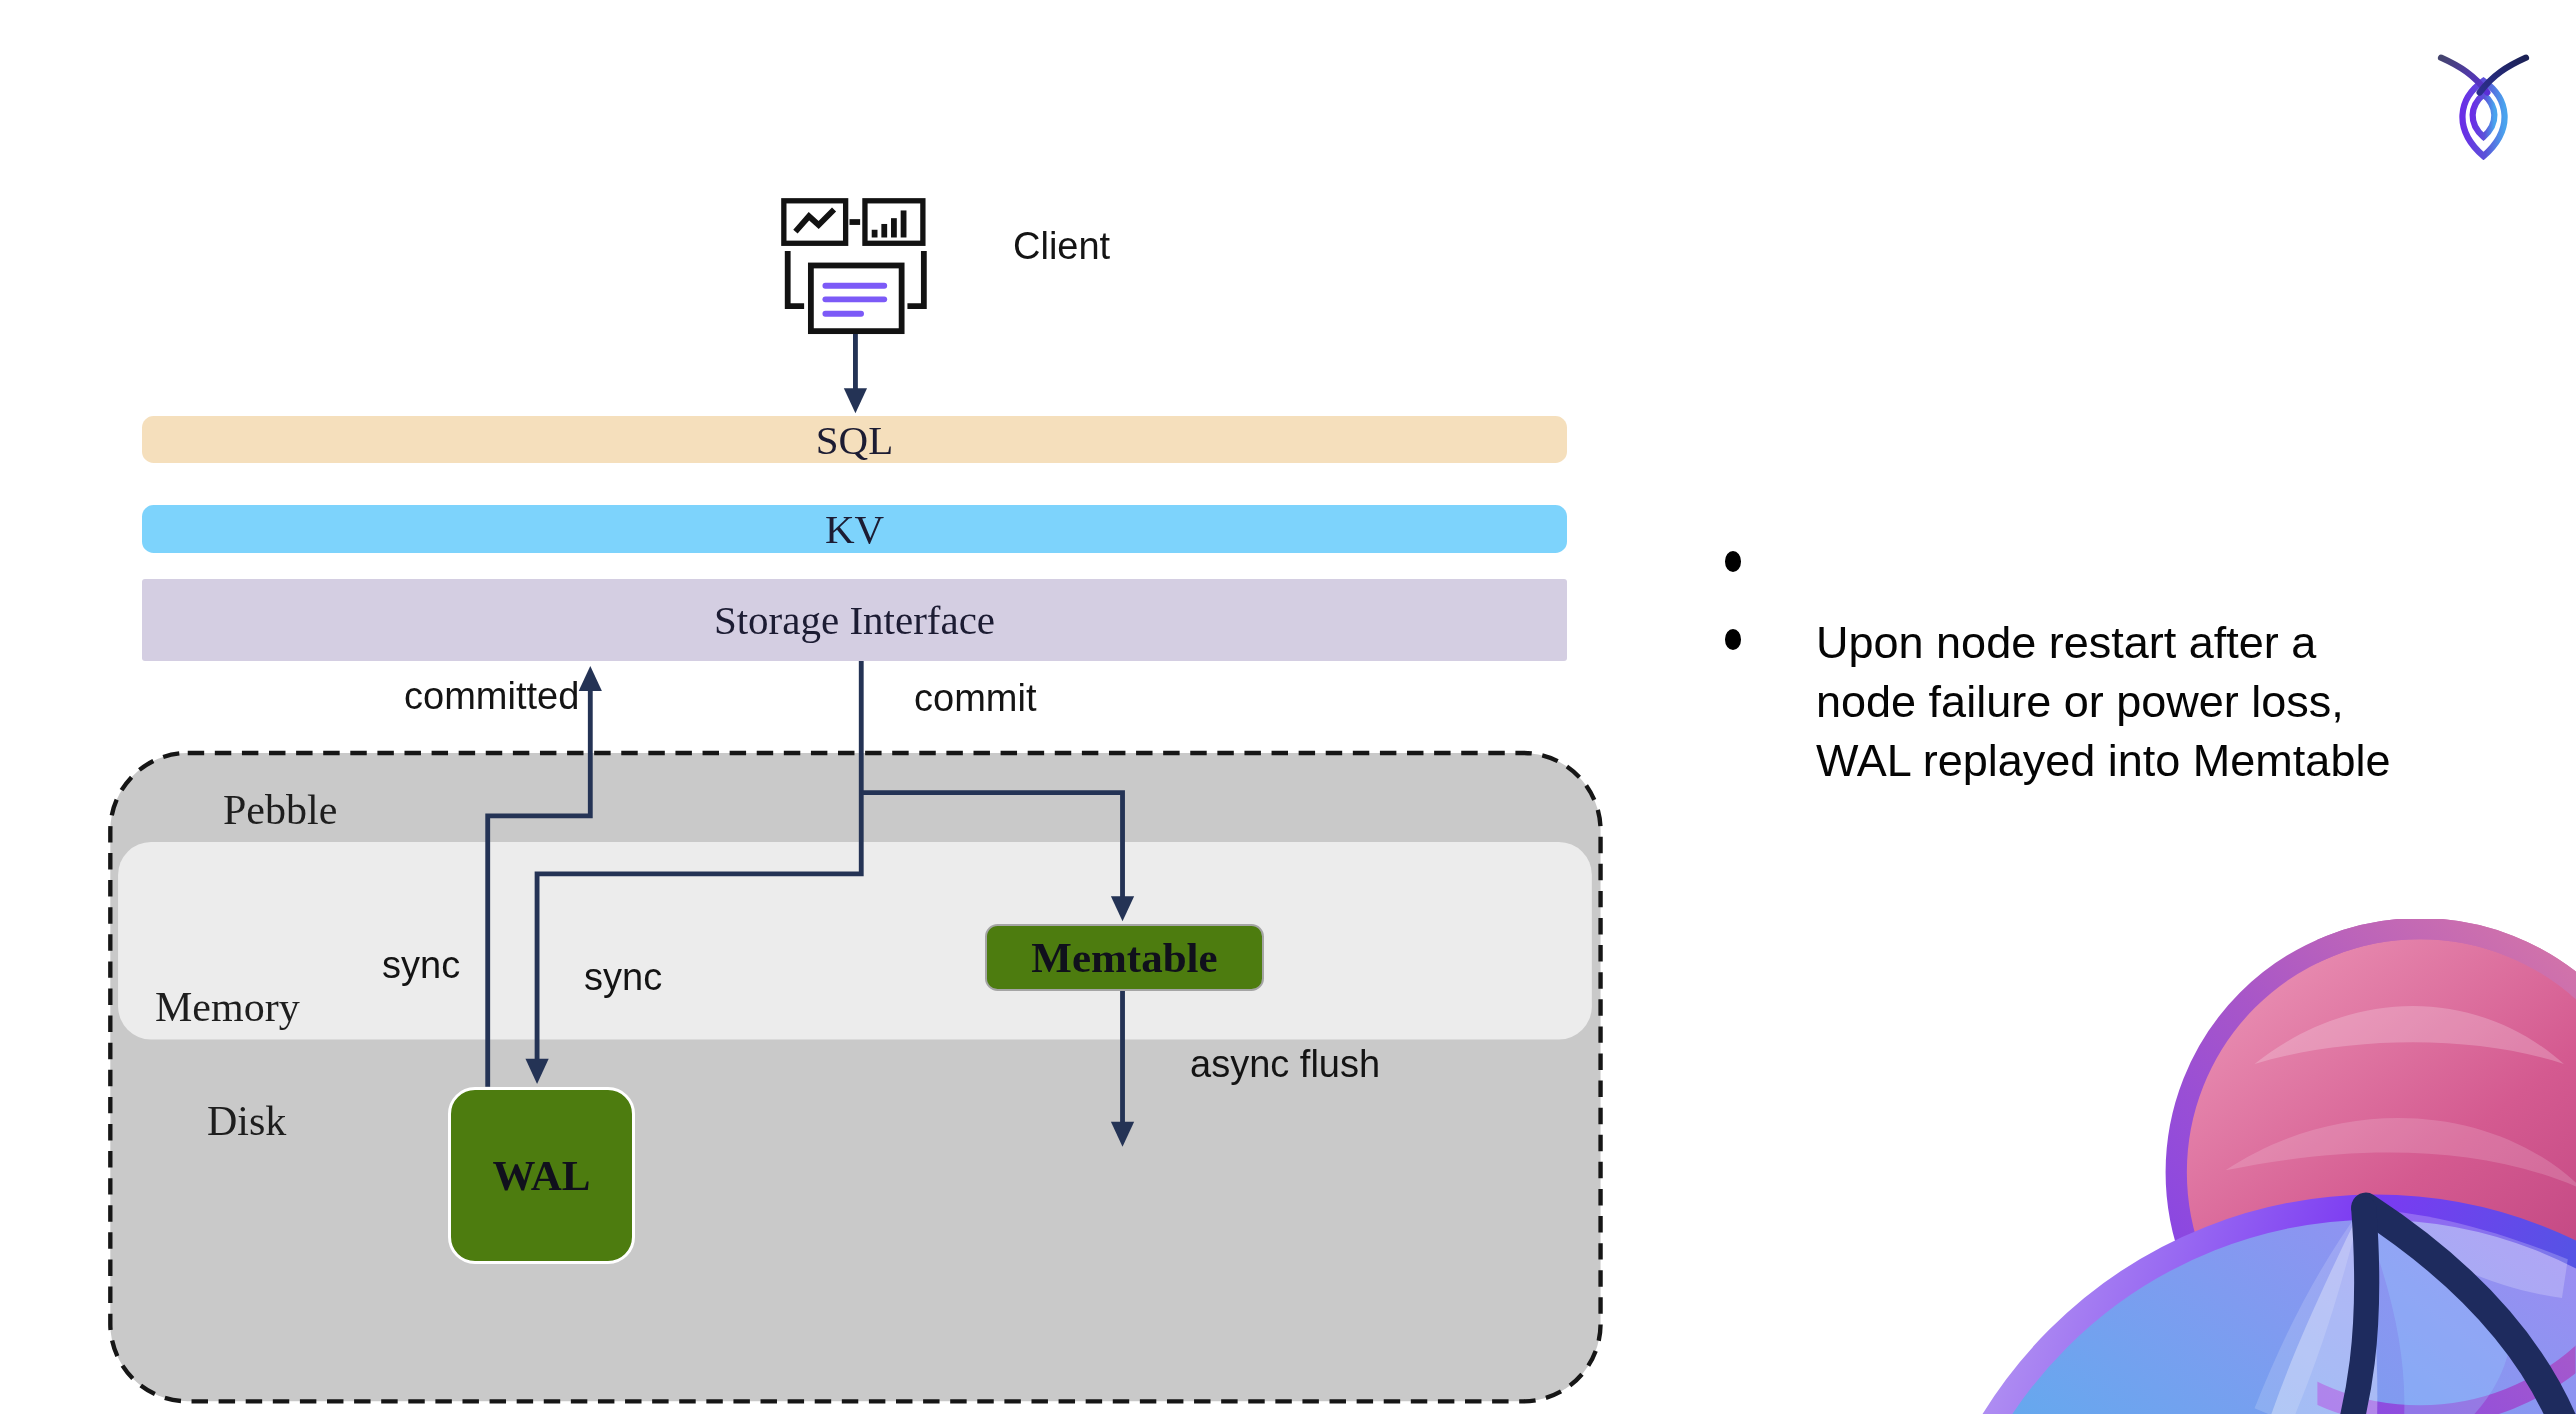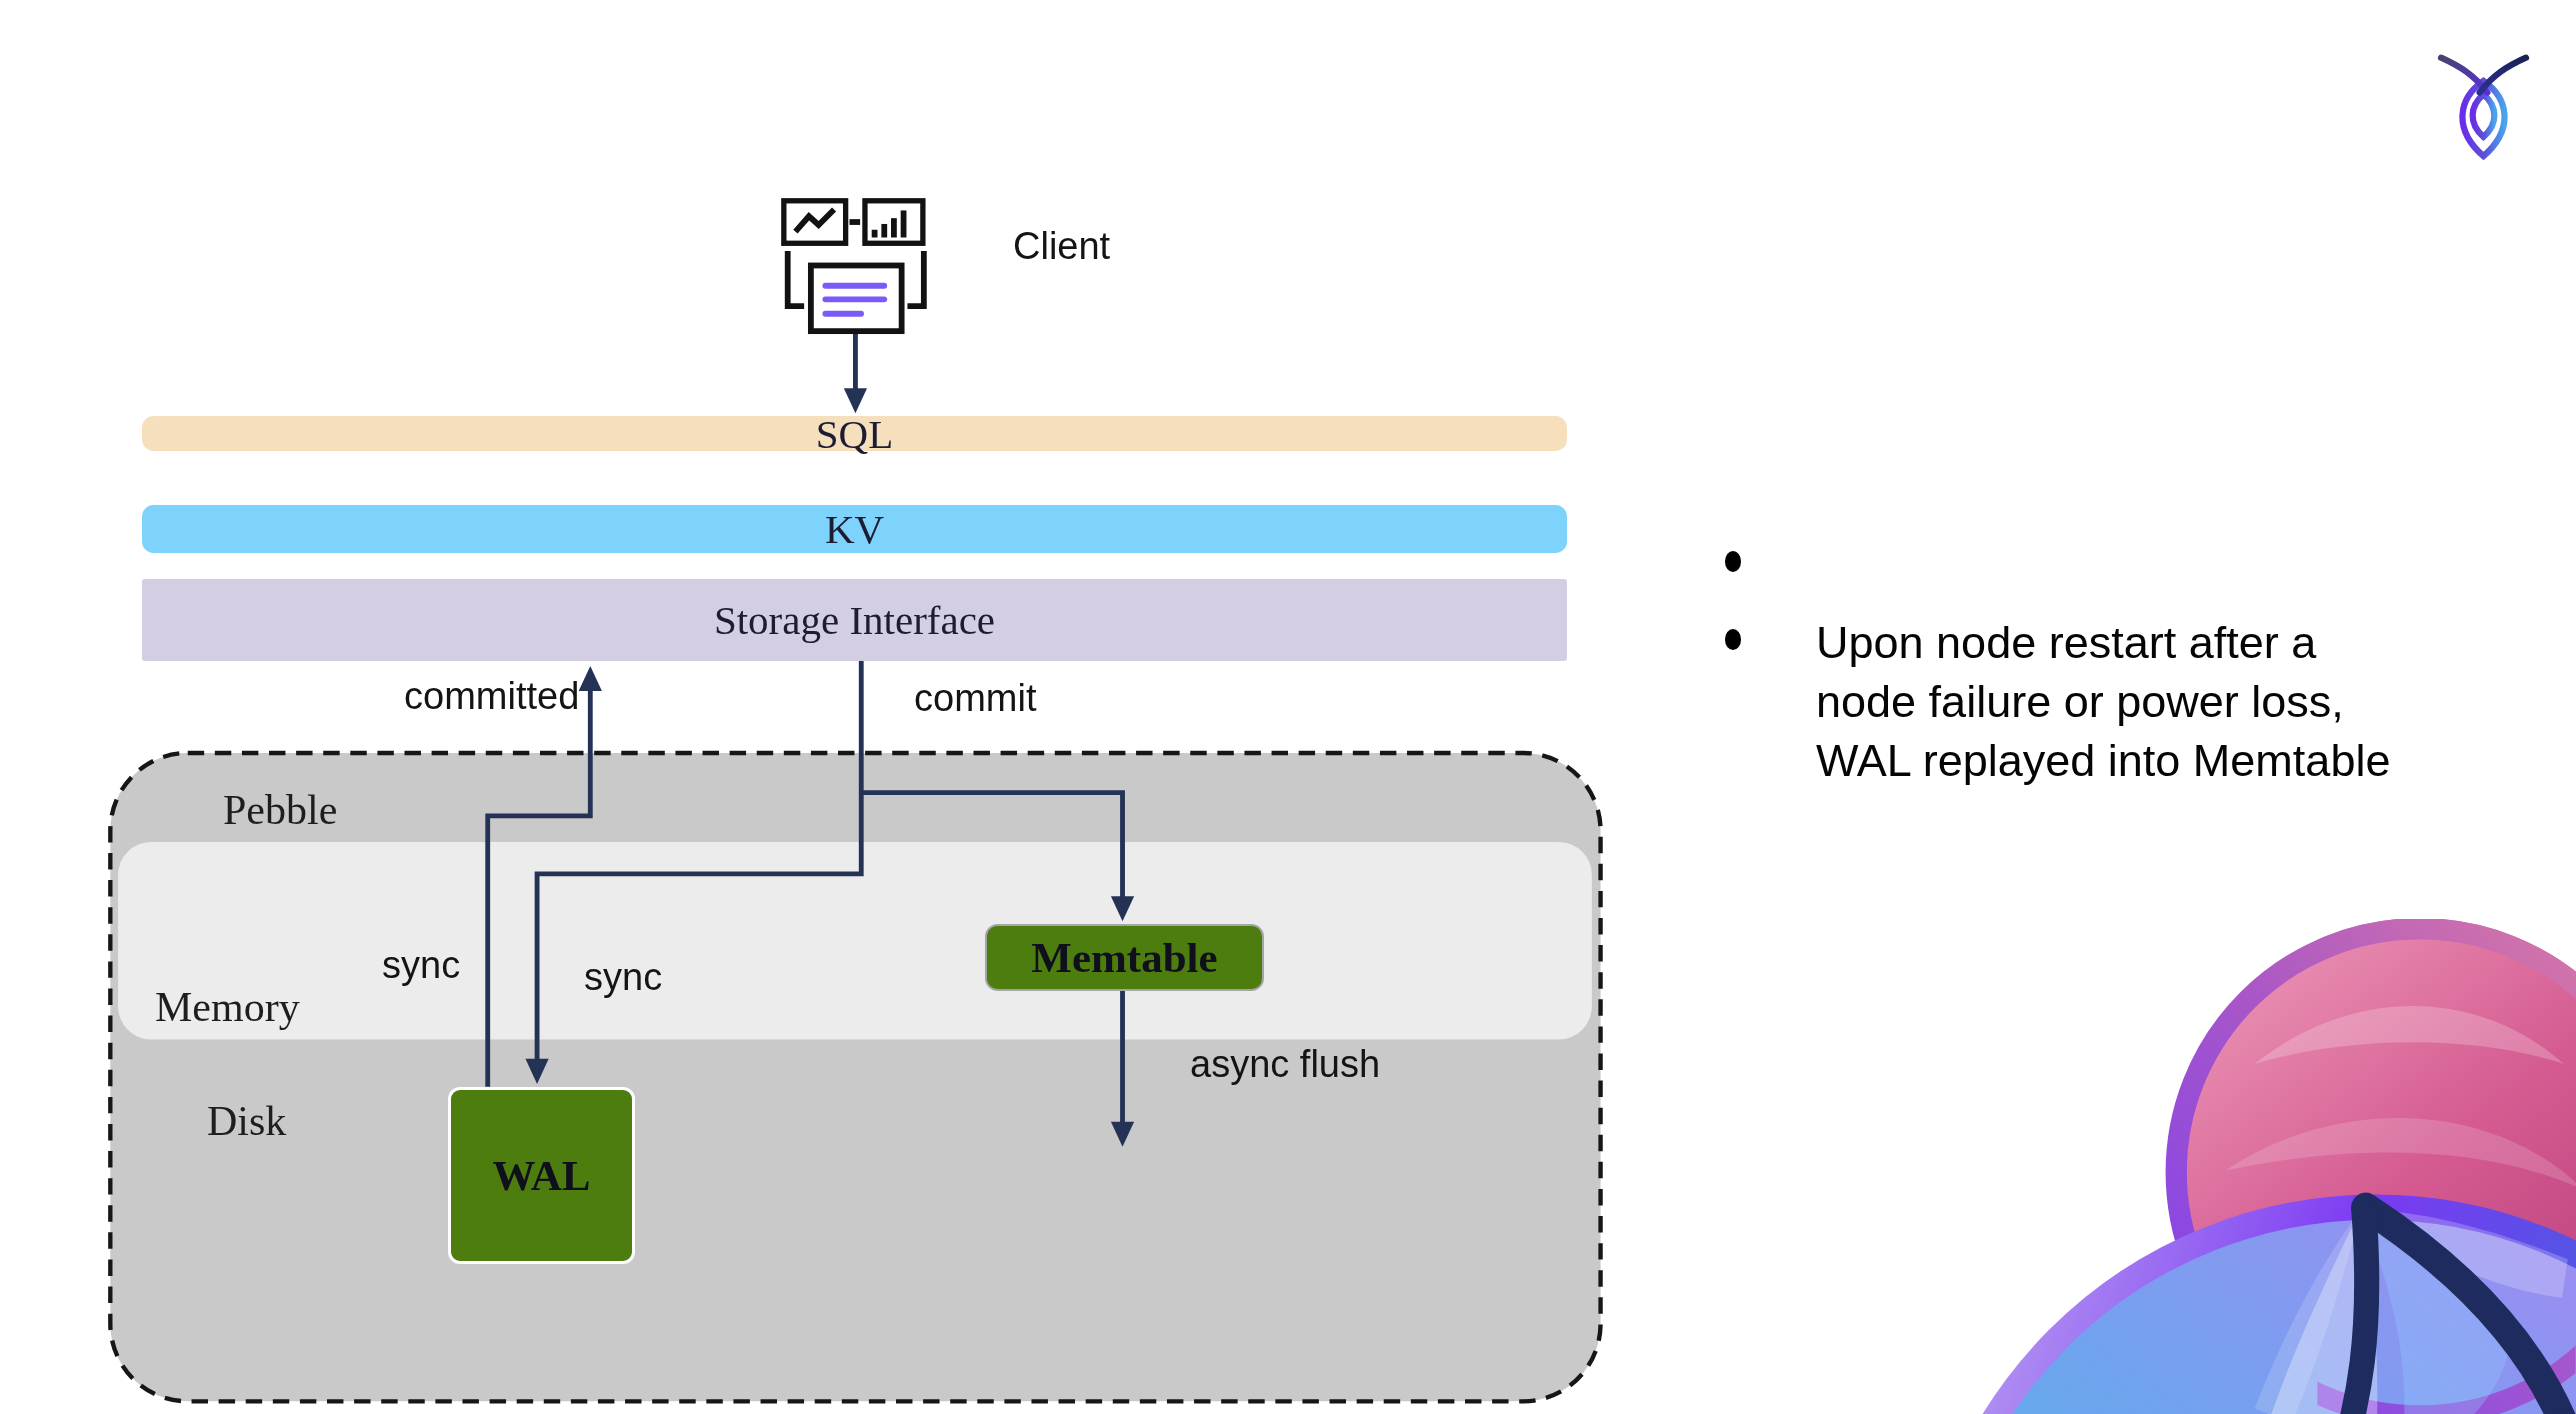--- a/index.html
+++ b/index.html
@@ -2,28 +2,28 @@
 <html><head>
 <meta charset="utf-8">
 <style>
   html,body{margin:0;padding:0;background:#ffffff;}
   .slide{position:relative;width:2576px;height:1415px;background:#ffffff;overflow:hidden;
          font-family:"Liberation Sans",sans-serif;}
   .abs{position:absolute;}
   .title{left:35px;top:48px;font-size:108px;font-weight:800;letter-spacing:-2.9px;color:#0b0b0b;white-space:nowrap;}
   .bar{left:142px;width:1425px;border-radius:11.6px;display:flex;align-items:center;justify-content:center;
        font-family:"Liberation Serif",serif;font-size:41px;color:#1c1c33;}
-  .bar-sql{top:416px;height:35px;background:#f5dfbc;}
+  .bar-sql{top:416px;height:47px;background:#f5dfbc;}
   .bar-kv{top:505px;height:48px;background:#b5dada;}
   .bar-storage{top:579px;height:82px;background:#d4cee2;border-radius:3px;}
   .lbl{font-size:38px;color:#141414;white-space:nowrap;}
   .slbl{font-family:"Liberation Serif",serif;font-size:42px;color:#1e1e1e;white-space:nowrap;}
   .node{position:absolute;background:#4d7c0f;display:flex;align-items:center;justify-content:center;
         font-family:"Liberation Serif",serif;font-weight:bold;color:#10101c;}
-  .node-wal{left:448px;top:1087px;width:181px;height:171px;border:3.9px solid #ffffff;border-radius:12px;font-size:43px;}
+  .node-wal{left:448px;top:1087px;width:181px;height:171px;border:3.9px solid #ffffff;border-radius:27px;font-size:43px;}
   .node-memtable{left:985px;top:924px;width:275px;height:63px;border:2.9px solid #a5a5a5;border-radius:12.6px;font-size:43px;}
   .node-sstable{left:985px;top:1150px;width:276px;height:169px;border:3.9px solid #ffffff;border-radius:27px;font-size:43px;}
   .bullets{left:1711px;top:534px;width:871px;list-style:none;margin:0;padding:0;}
   .bullets li{display:flex;font-size:45px;line-height:59px;color:#050505;}
   .bullets li + li{margin-top:41px;}
   .dot{flex:0 0 auto;width:16.5px;height:21px;border-radius:50%;background:#000;margin:16.5px 0 0 13.5px;}
   .btext{margin-left:75px;white-space:pre-line;}
   svg{display:block;}
 </style>
 </head>

